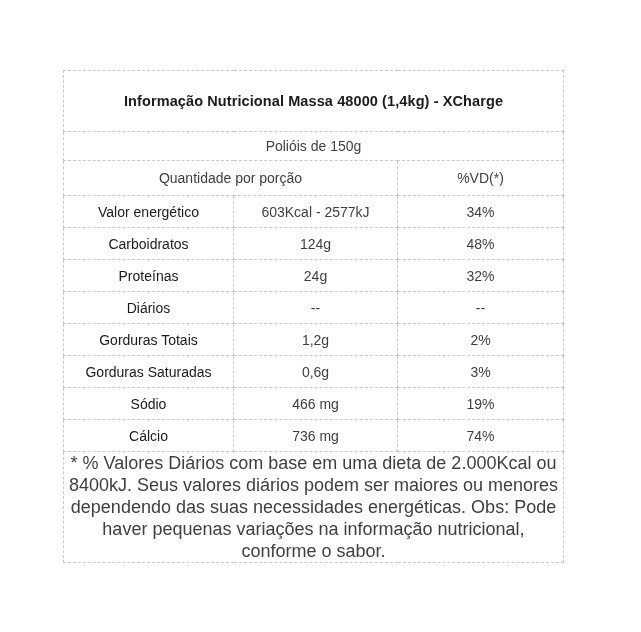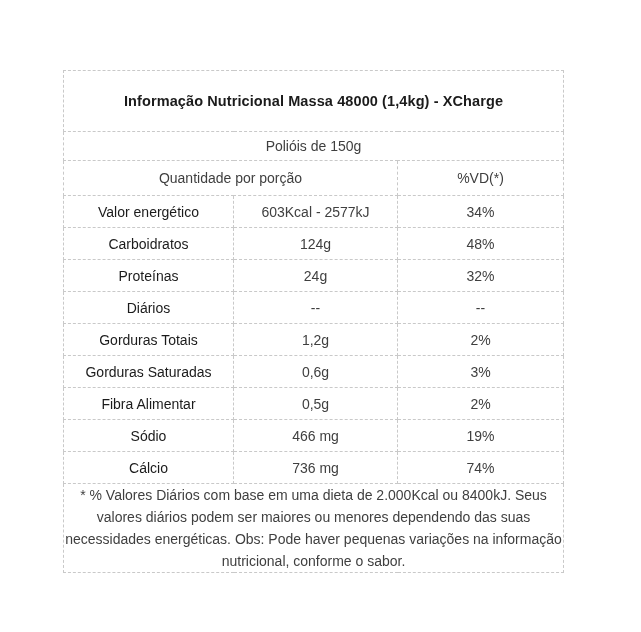--- a/index.html
+++ b/index.html
@@ -47,21 +47,21 @@
   td.label-cell {
     text-align: left;
     padding-left: 9px;
     font-weight: normal;
     color: #1b1b1b;
   }
   td.footnote-cell {
     text-align: justify;
     padding: 9px 12px 13px 11px;
     line-height: 22px;
-    font-size: 14px;
+    font-size: 18px;
     color: #3f3f3f;
   }
 </style>
 </head>
 <body>
 
 <div class="page">
   <table class="nutri">
     <colgroup>
       <col style="width:170px">
@@ -104,25 +104,20 @@
         <td class="label-cell">Gorduras Totais</td>
         <td>1,2g</td>
         <td>2%</td>
       </tr>
       <tr class="data-row">
         <td class="label-cell">Gorduras Saturadas</td>
         <td>0,6g</td>
         <td>3%</td>
       </tr>
       <tr class="data-row">
-        <td class="label-cell">Fibra Alimentar</td>
-        <td>0,5g</td>
-        <td>2%</td>
-      </tr>
-      <tr class="data-row">
         <td class="label-cell">Sódio</td>
         <td>466 mg</td>
         <td>19%</td>
       </tr>
       <tr class="data-row">
         <td class="label-cell">Cálcio</td>
         <td>736 mg</td>
         <td>74%</td>
       </tr>
 

